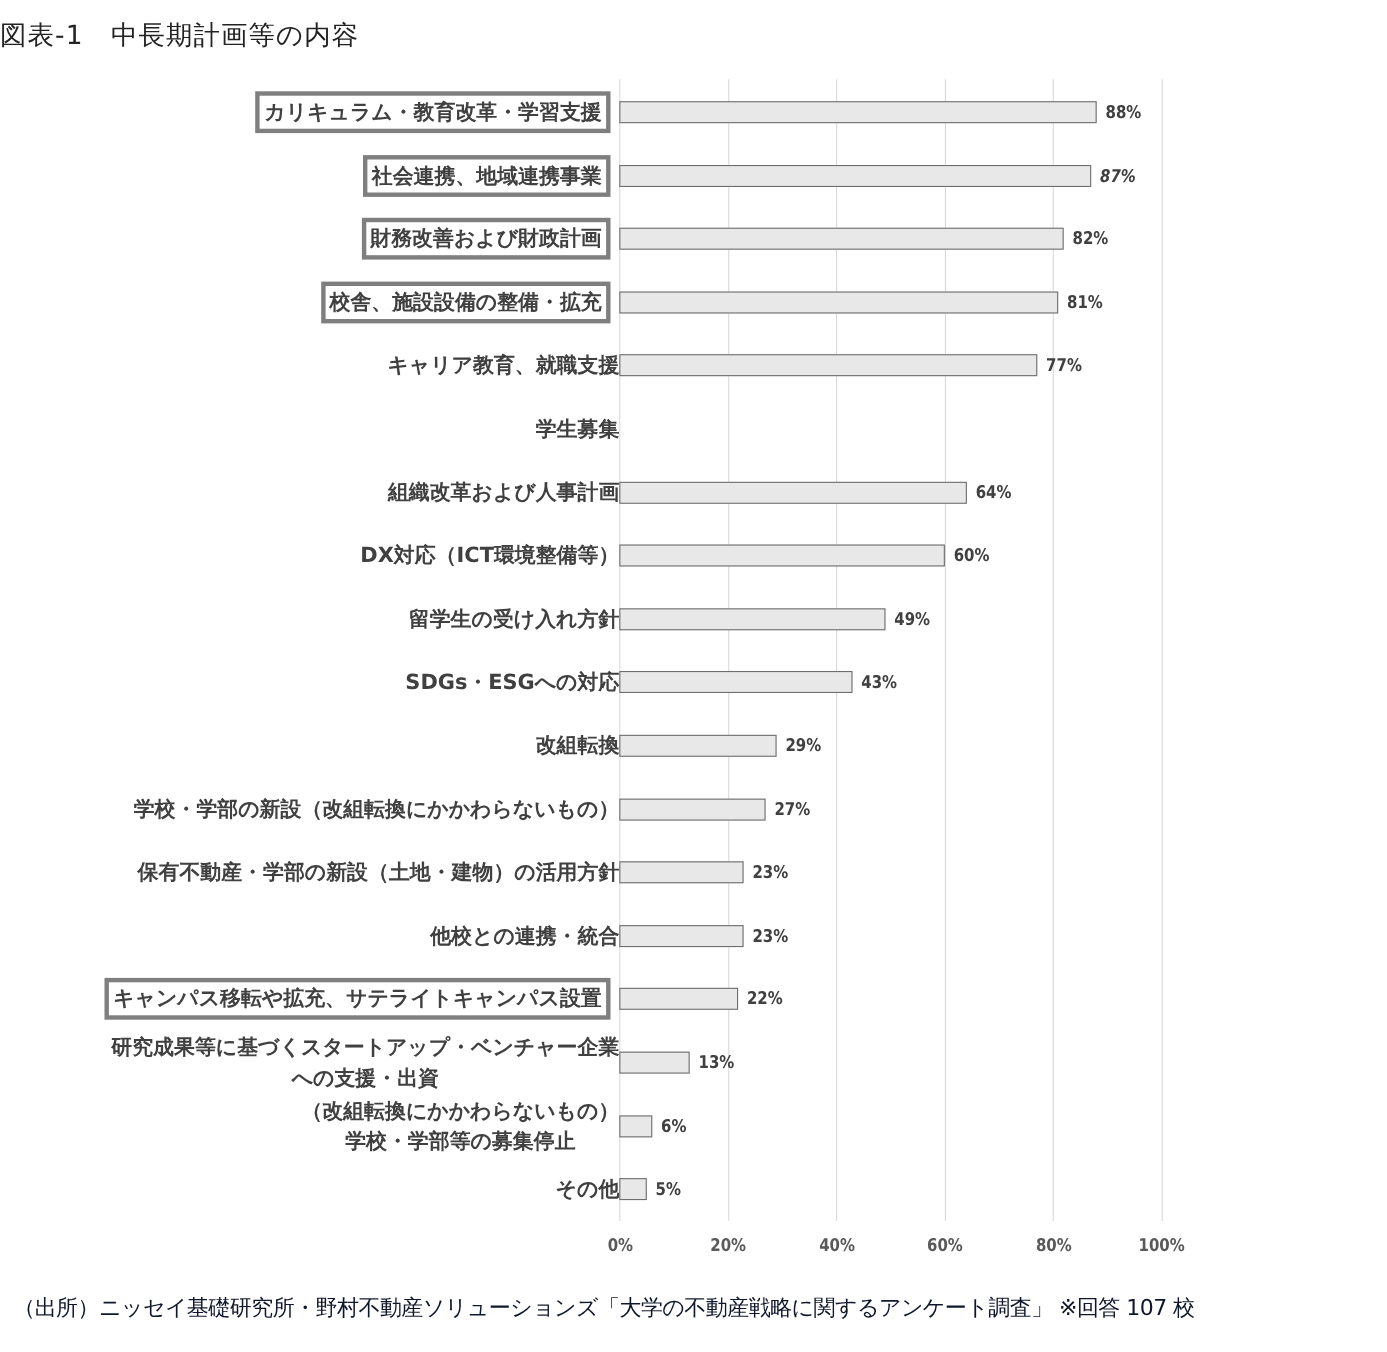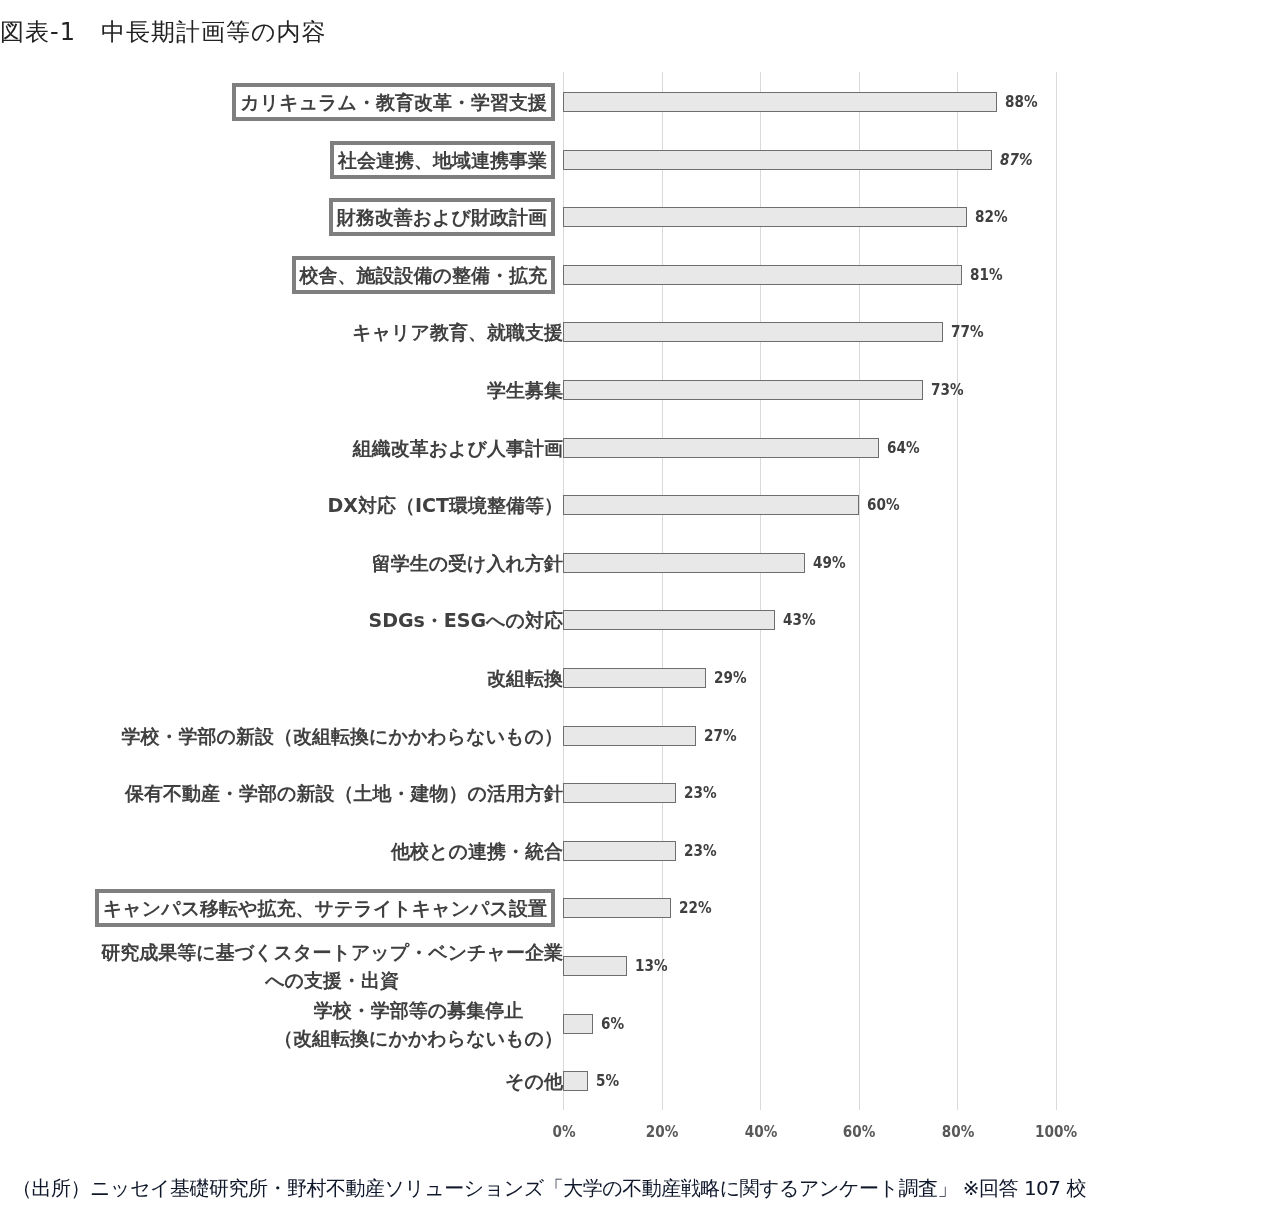--- a/index.html
+++ b/index.html
@@ -70,22 +70,22 @@
       <div>他校との連携・統合</div>
     </div>
     <div class="lab boxed" style="top: 889.4px; right: 706px;">
       <div>キャンパス移転や拡充、サテライトキャンパス設置</div>
     </div>
     <div class="lab" style="top: 938px; line-height: 28px;">
       <div>研究成果等に基づくスタートアップ・ベンチャー企業</div>
       <div>への支援・出資</div>
     </div>
     <div class="lab" style="top: 995.6px; line-height: 28px;">
+      <div>（改組転換にかかわらないもの）</div>
       <div>学校・学部等の募集停止</div>
-      <div>（改組転換にかかわらないもの）</div>
     </div>
     <div class="lab" style="top: 1067.2px;">
       <div>その他</div>
     </div>
   </div>
 
 <div class="plot" id="plot">
   <div class="grid" style="left:0px"></div>
   <div class="grid" style="left:98.6px"></div>
   <div class="grid" style="left:197.2px"></div>
@@ -104,24 +104,20 @@
       <div class="bar" style="width: 404.26px;"></div>
       <div class="val" style="left: 412.26px;">82%</div>
     </div>
     <div class="row" style="top: 174.8px;">
       <div class="bar" style="width: 399.33px;"></div>
       <div class="val" style="left: 407.33px;">81%</div>
     </div>
     <div class="row" style="top: 232.4px;">
       <div class="bar" style="width: 379.61px;"></div>
       <div class="val" style="left: 387.61px;">77%</div>
-    </div>
-    <div class="row" style="top: 290px;">
-      <div class="bar" style="width: 359.89px;"></div>
-      <div class="val" style="left: 367.89px;">73%</div>
     </div>
     <div class="row" style="top: 347.6px;">
       <div class="bar" style="width: 315.52px;"></div>
       <div class="val" style="left: 323.52px;">64%</div>
     </div>
     <div class="row" style="top: 405.2px;">
       <div class="bar" style="width: 295.8px;"></div>
       <div class="val" style="left: 303.8px;">60%</div>
     </div>
     <div class="row" style="top: 462.8px;">

